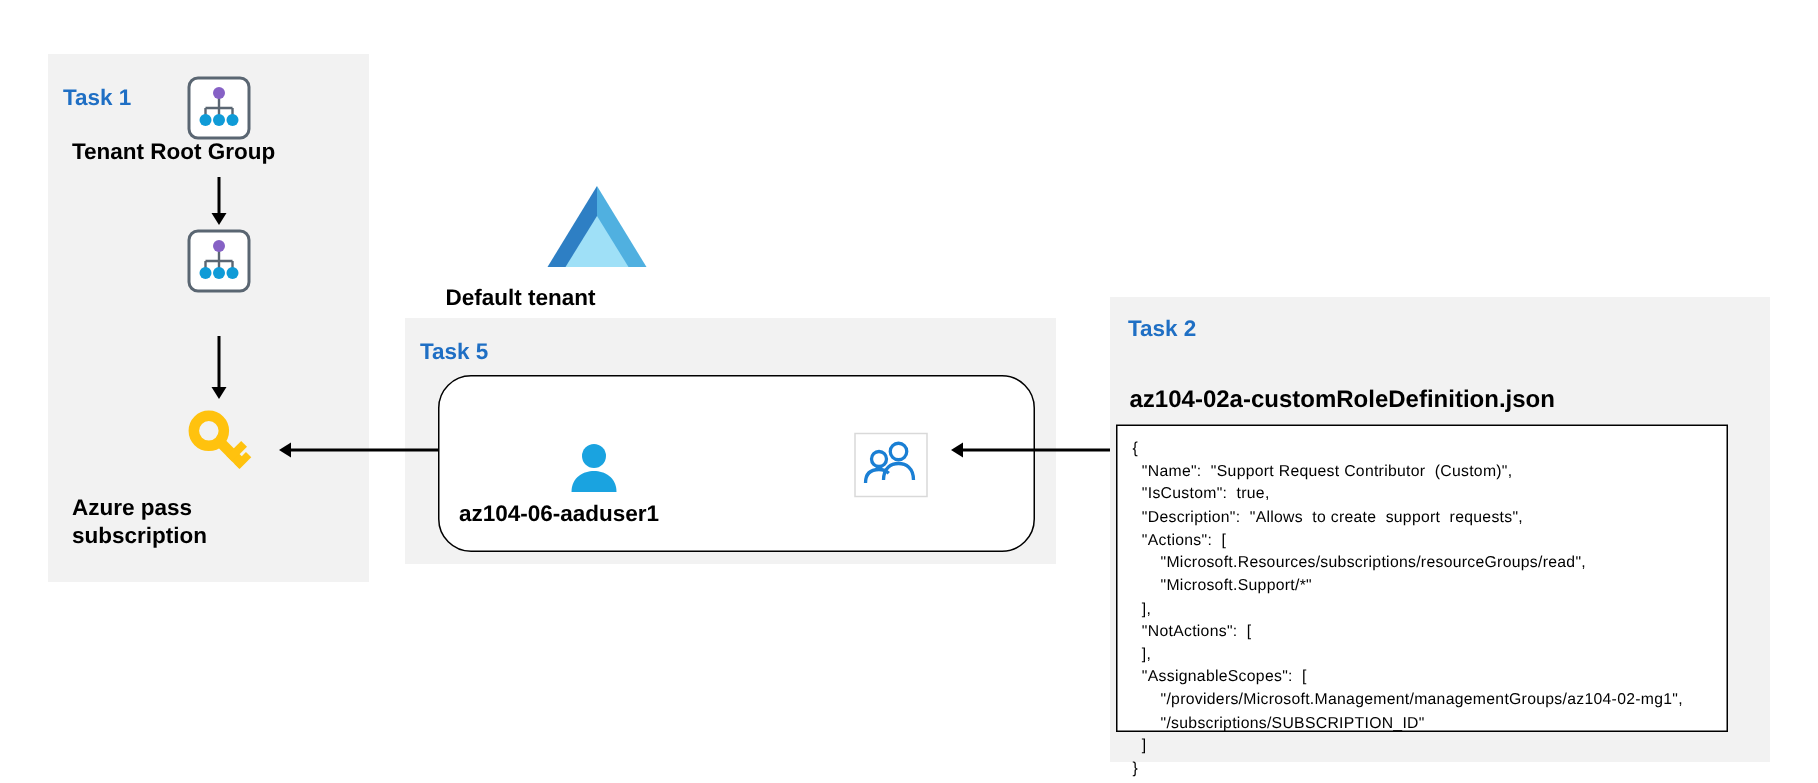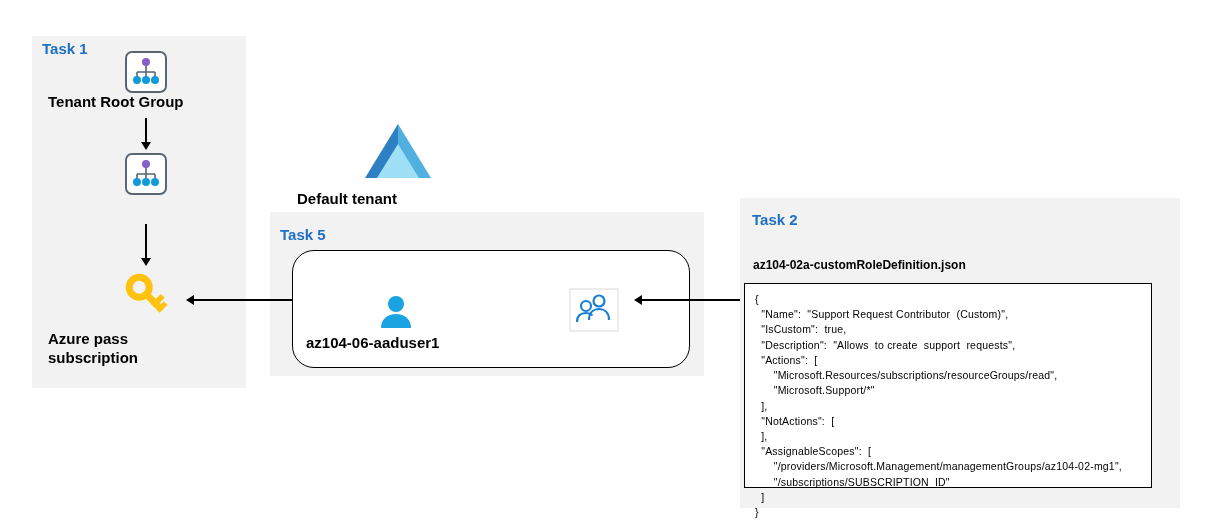--- a/index.html
+++ b/index.html
@@ -71,34 +71,34 @@
     font-family: "Liberation Sans", sans-serif;
     font-size: 10.5px;
     color: #000000;
     white-space: pre;
     line-height: 1.45;
     letter-spacing: 0.2px;
   }
   .task2-heading {
     position: absolute;
     font-weight: bold;
-    font-size: 12px;
+    font-size: 16px;
     color: #000000;
   }
   .icon {
     position: absolute;
   }
 </style>
 </head>
 <body>
 
 <div id="canvas">
 
   <div class="panel" style="left:32px; top:36px; width:214px; height:352px;"></div>
-  <div class="panel-title" style="left:42px; top:40px;">Task 1</div>
+  <div class="panel-title" style="left:42px; top:57px;">Task 1</div>
 
   <div class="icon" style="left:124px; top:50px; width:44px; height:44px;">
     <svg width="44" height="44" viewBox="0 0 44 44">
       <rect x="2" y="2" width="40" height="40" rx="6" fill="#ffffff" stroke="#5a6672" stroke-width="2"></rect>
       <path d="M22 13 L22 22 M13 22 L31 22 M13 22 L13 27 M31 22 L31 27 M22 22 L22 27" stroke="#5a6672" stroke-width="1.6" fill="none"></path>
       <circle cx="22" cy="12" r="4" fill="#8661c5"></circle>
       <circle cx="13" cy="30" r="4" fill="#0f9bd7"></circle>
       <circle cx="22" cy="30" r="4" fill="#0f9bd7"></circle>
       <circle cx="31" cy="30" r="4" fill="#0f9bd7"></circle>
     </svg>

